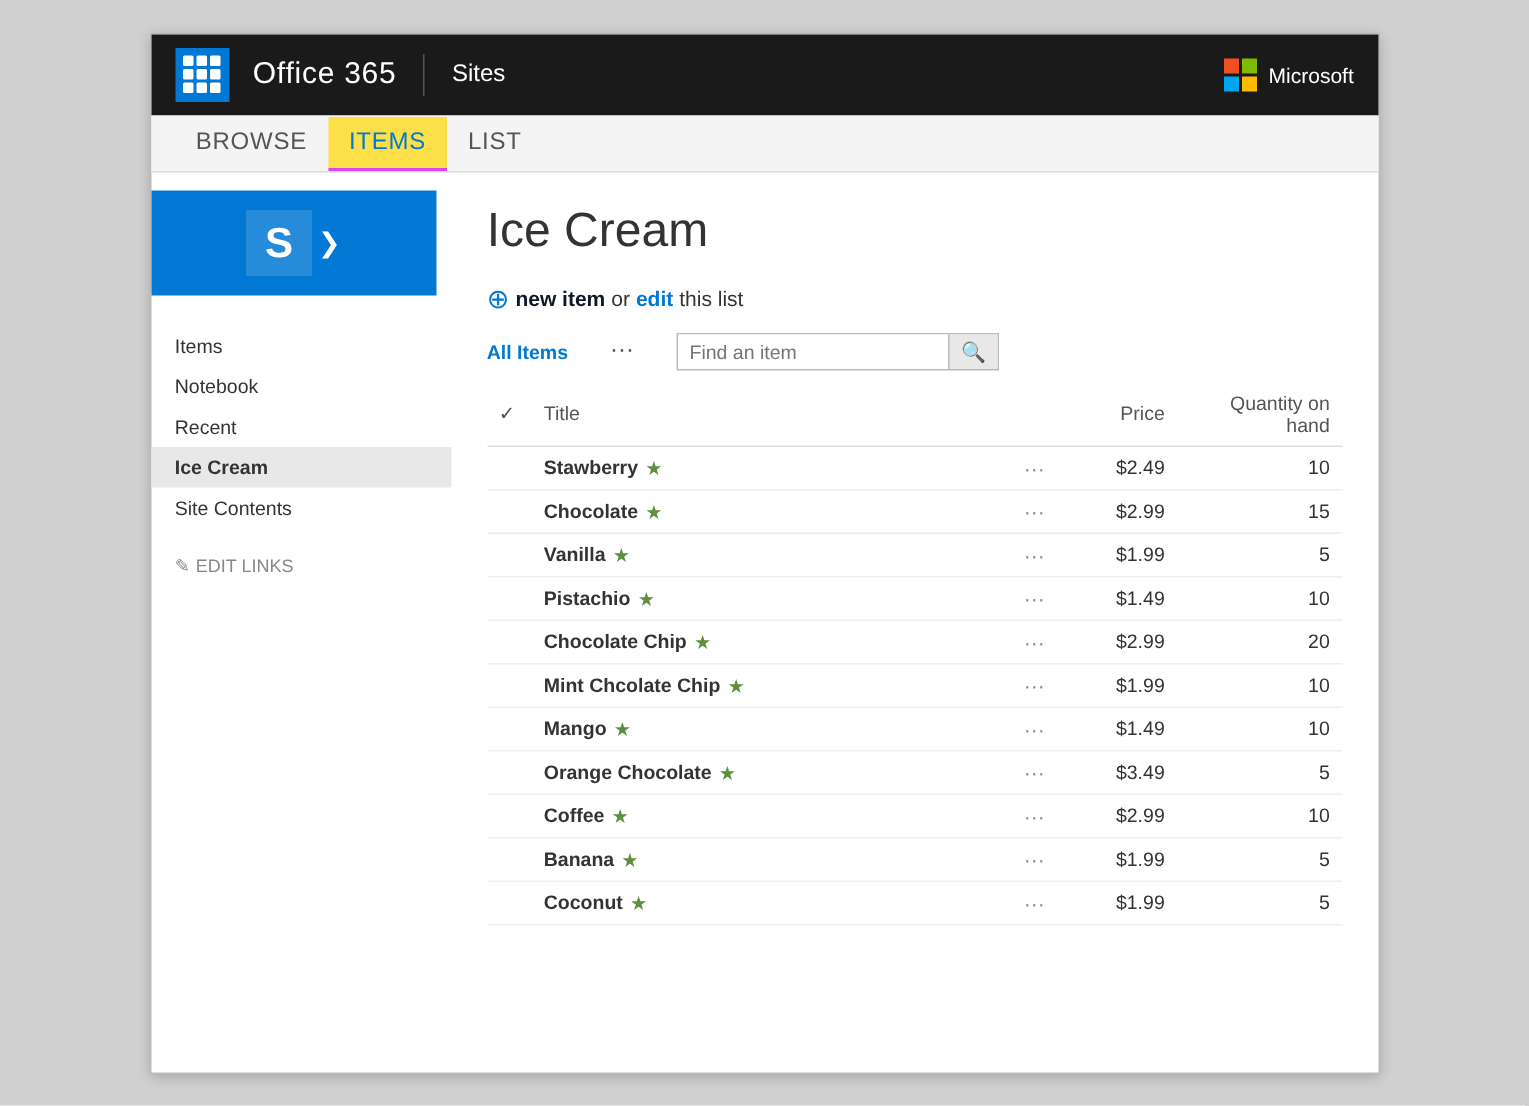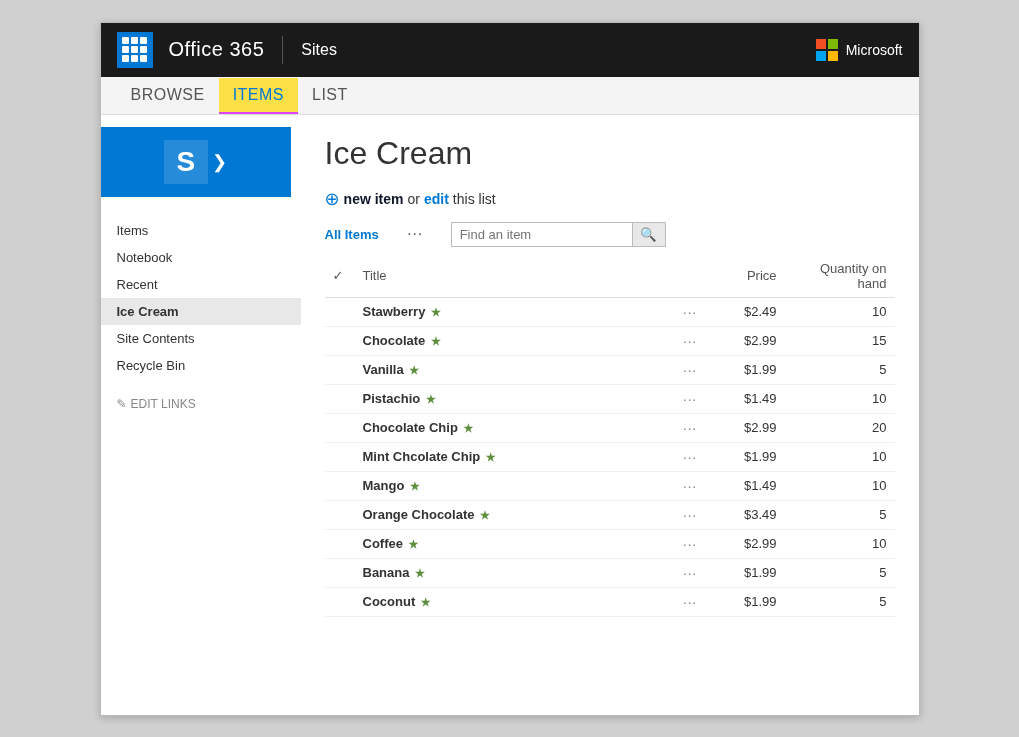--- a/index.html
+++ b/index.html
@@ -340,21 +340,20 @@
           </div>
           <span class="sp-arrow">❯</span>
         </div>
       </div>
 
       <div class="nav-item">Items</div>
       <div class="nav-item">Notebook</div>
       <div class="nav-item">Recent</div>
       <div class="nav-item active">Ice Cream</div>
       <div class="nav-item">Site Contents</div>
-      <div class="nav-item">Recycle Bin</div>
 
       <div class="edit-links">
         <span>✎</span>
         <span>EDIT LINKS</span>
       </div>
     </div>
 
     <div class="content">
       <h1 class="page-title">Ice Cream</h1>
 

